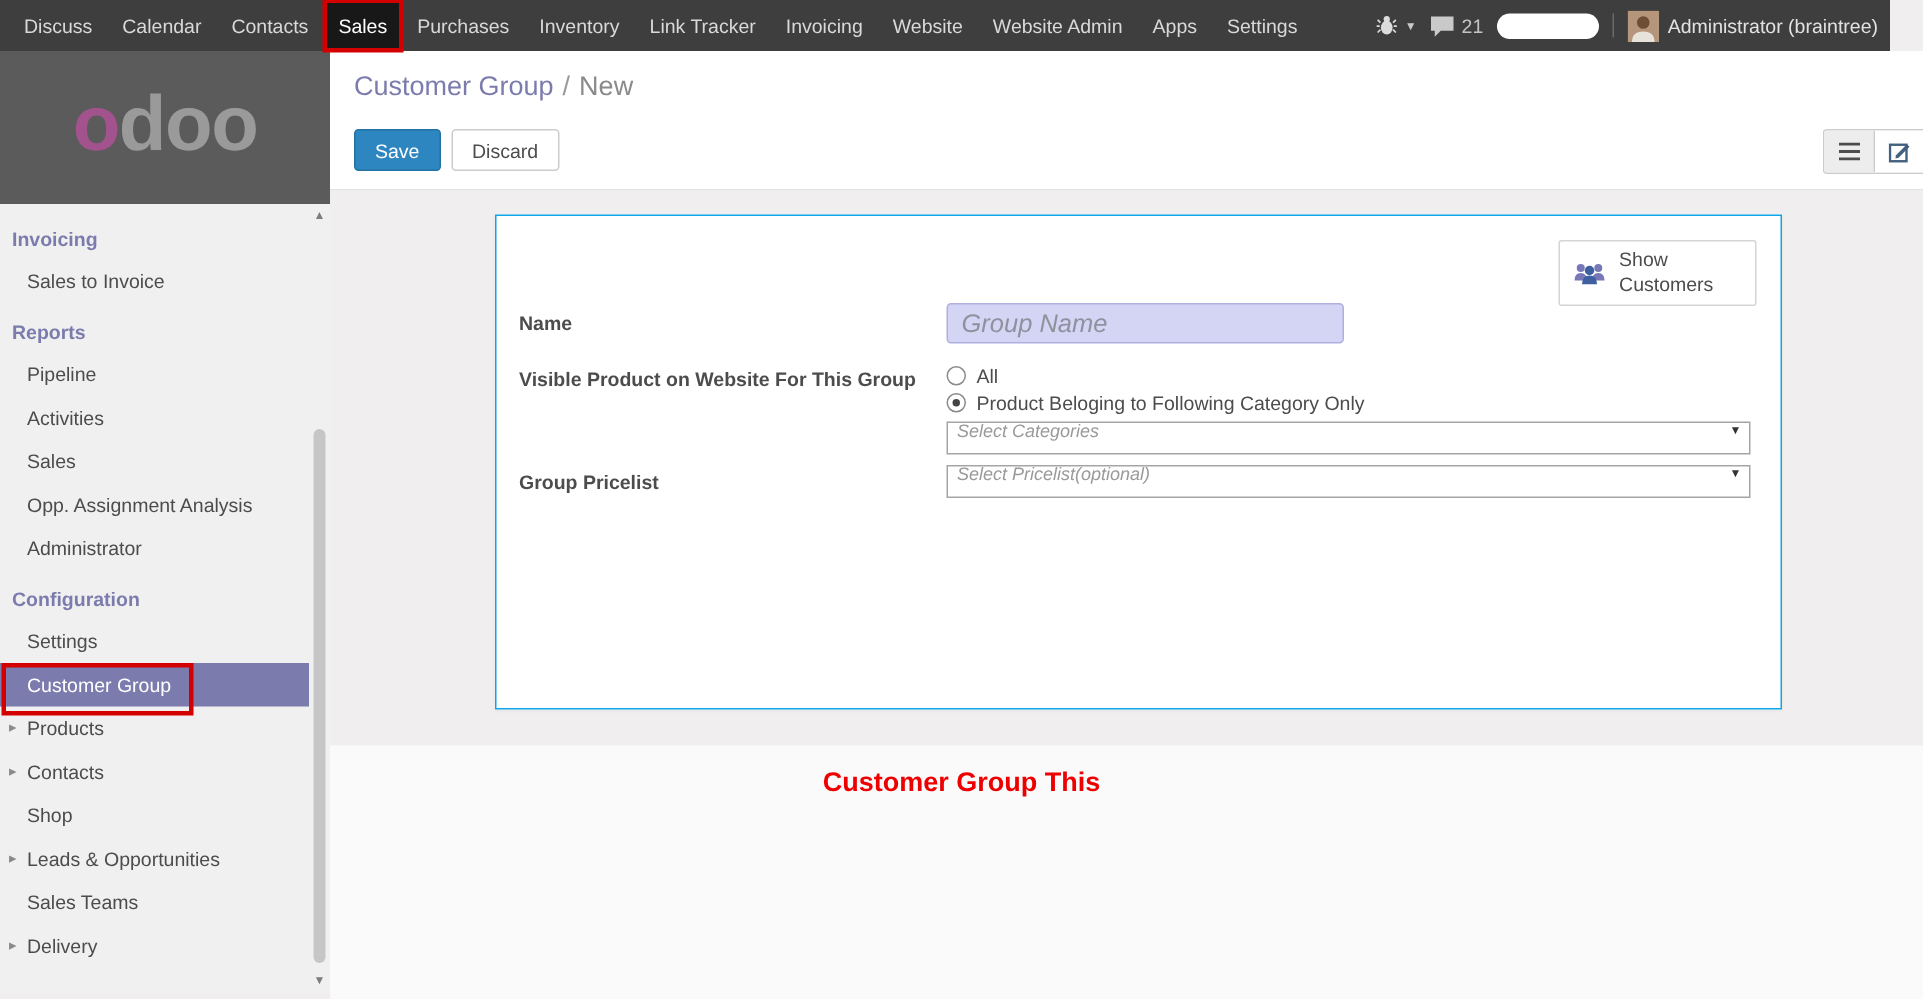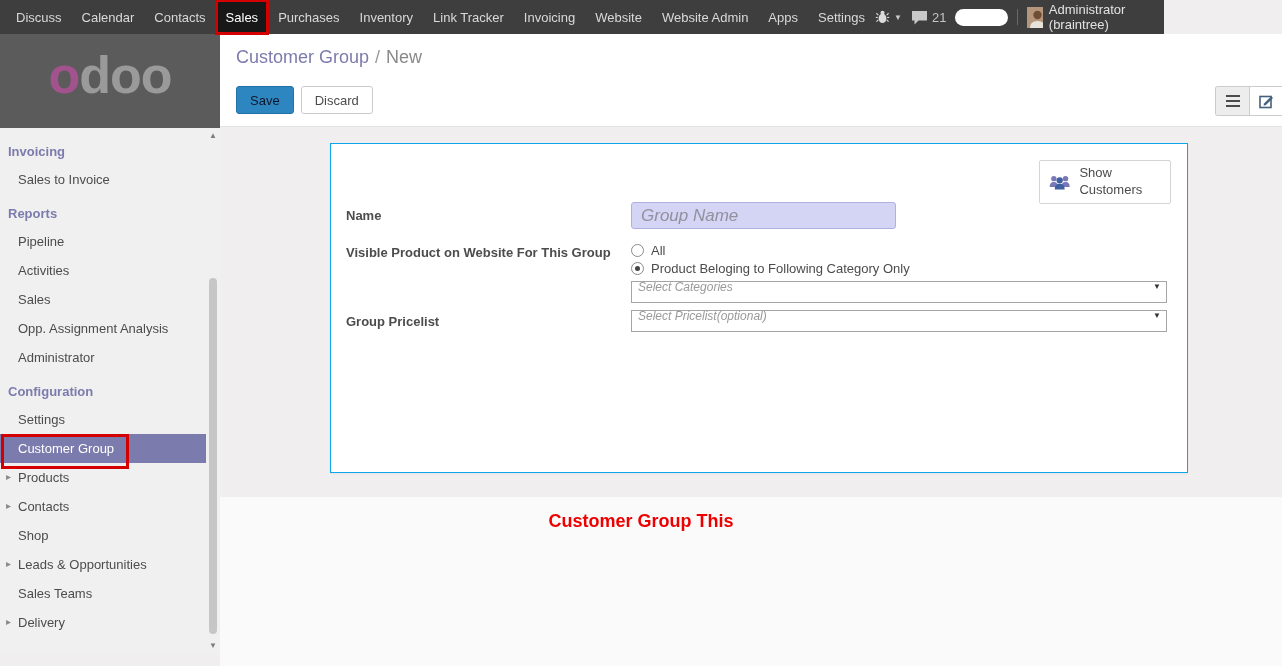--- a/index.html
+++ b/index.html
@@ -1,36 +1,36 @@
 <!DOCTYPE html>
 <html><head>
 <meta charset="utf-8">
 <style>
   * { box-sizing: border-box; }
   html,body { margin:0; padding:0; }
   body { font-family:"Liberation Sans", sans-serif; }
   .screen { position:relative; width:1282px; height:666px; background:#f0eeee; overflow:hidden; }
 
   
-  .topbar { position:absolute; top:0; left:0; width:1164px; height:34px; background:#3e3e3e;
+  .topbar { position:absolute; top:0; left:0; width:1260px; height:34px; background:#3e3e3e;
             display:flex; align-items:center; justify-content:space-between; z-index:30; }
   .tb-menus { display:flex; height:34px; align-items:stretch; padding-left:6px; }
   .tb-item { color:#d9d9d9; font-size:13px; padding:0 10px; display:flex; align-items:center; cursor:pointer; white-space:nowrap; }
   .tb-item.active { background:#181818; color:#fff; outline:3px solid #d40000; outline-offset:-2px; }
   .tb-right { display:flex; align-items:center; gap:9px; padding-right:8px; }
   .tb-icon-group { display:flex; align-items:center; gap:4px; cursor:pointer; }
   .tb-caret { color:#c9c9c9; font-size:8px; }
   .tb-count { color:#c3c3c3; font-size:13px; }
   .tb-pill { width:68px; height:17px; background:#fff; border-radius:9px; }
   .tb-divider { width:1px; height:16px; background:#6a6a6a; }
   .tb-user { color:#e2e2e2; font-size:13px; display:flex; align-items:center; gap:6px; cursor:pointer; }
   .avatar { width:21px; height:21px; overflow:hidden; display:inline-block; }
 
   
-  .sidebar { position:absolute; top:22px; left:0; width:220px; height:632px; background:#f0f0f0; z-index:20; }
+  .sidebar { position:absolute; top:30px; left:0; width:220px; height:632px; background:#f0f0f0; z-index:20; }
   .logo-area { height:106px; background:#5b5b5b; display:flex; align-items:center; justify-content:center; }
   .logo { font-size:52px; font-weight:bold; letter-spacing:-1px; line-height:1; }
   .logo .lg-first { color:#a2538d; }
   .logo .lg-rest { color:#9a9a9a; }
   .side-menu { position:absolute; top:106px; left:0; right:14px; bottom:0; overflow:hidden; padding-top:4px; }
   .side-heading { margin-top:6px; padding:6px 8px; color:#7c7bad; font-weight:bold; font-size:13px; cursor:pointer; }
   .side-item { position:relative; padding:7px 8px 7px 18px; font-size:13px; color:#4c4c4c; cursor:pointer; white-space:nowrap; }
   .side-item .expand { position:absolute; left:6px; top:8px; font-size:10px; color:#8a8a8a; font-style:normal; }
   .side-item.selected { background:#7c7bad; color:#fff; }
   .side-item.annotated::after { content:""; position:absolute; left:1px; top:0; width:122px; height:100%;
@@ -43,21 +43,21 @@
 
   
   .main { position:absolute; left:220px; top:34px; width:1062px; height:632px; }
   .control-panel { position:relative; height:93px; background:#fff; border-bottom:1px solid #e3e3e3; }
   .breadcrumb { padding:13px 0 0 16px; font-size:18px; }
   .bc-link { color:#7c7bad; cursor:pointer; }
   .bc-sep { color:#999; margin:0 6px; }
   .bc-current { color:#8a8a8a; }
   .cp-buttons { position:absolute; left:16px; top:52px; display:flex; gap:7px; }
   .btn { font-family:"Liberation Sans", sans-serif; font-size:13px; height:28px; padding:0 13px; border-radius:3px; cursor:pointer; }
-  .btn-save { background:#2e86c1; border:1px solid #2472a4; color:#0f172a; }
+  .btn-save { background:#2e86c1; border:1px solid #2472a4; color:#ffffff; }
   .btn-discard { background:#fff; border:1px solid #ccc; color:#4c4c4c; }
   .view-switcher { position:absolute; right:0; top:52px; display:flex; border:1px solid #ccc; border-right:none; border-radius:3px 0 0 3px; overflow:hidden; }
   .vs-btn { width:33px; height:28px; display:flex; align-items:center; justify-content:center; cursor:pointer; background:#fff; }
   .vs-btn.list { background:#ededed; }
   .vs-btn + .vs-btn { border-left:1px solid #ccc; }
 
   .content { position:absolute; top:93px; left:0; right:0; bottom:0; }
   .sheet-zone { height:354px; background:#f0eeee; }
   .sheet { position:relative; margin-left:110px; margin-top:16px; width:858px; height:330px;
            background:#fff; border:1px solid #0ea5e9; box-shadow:0 1px 2px rgba(0,0,0,0.05); }

